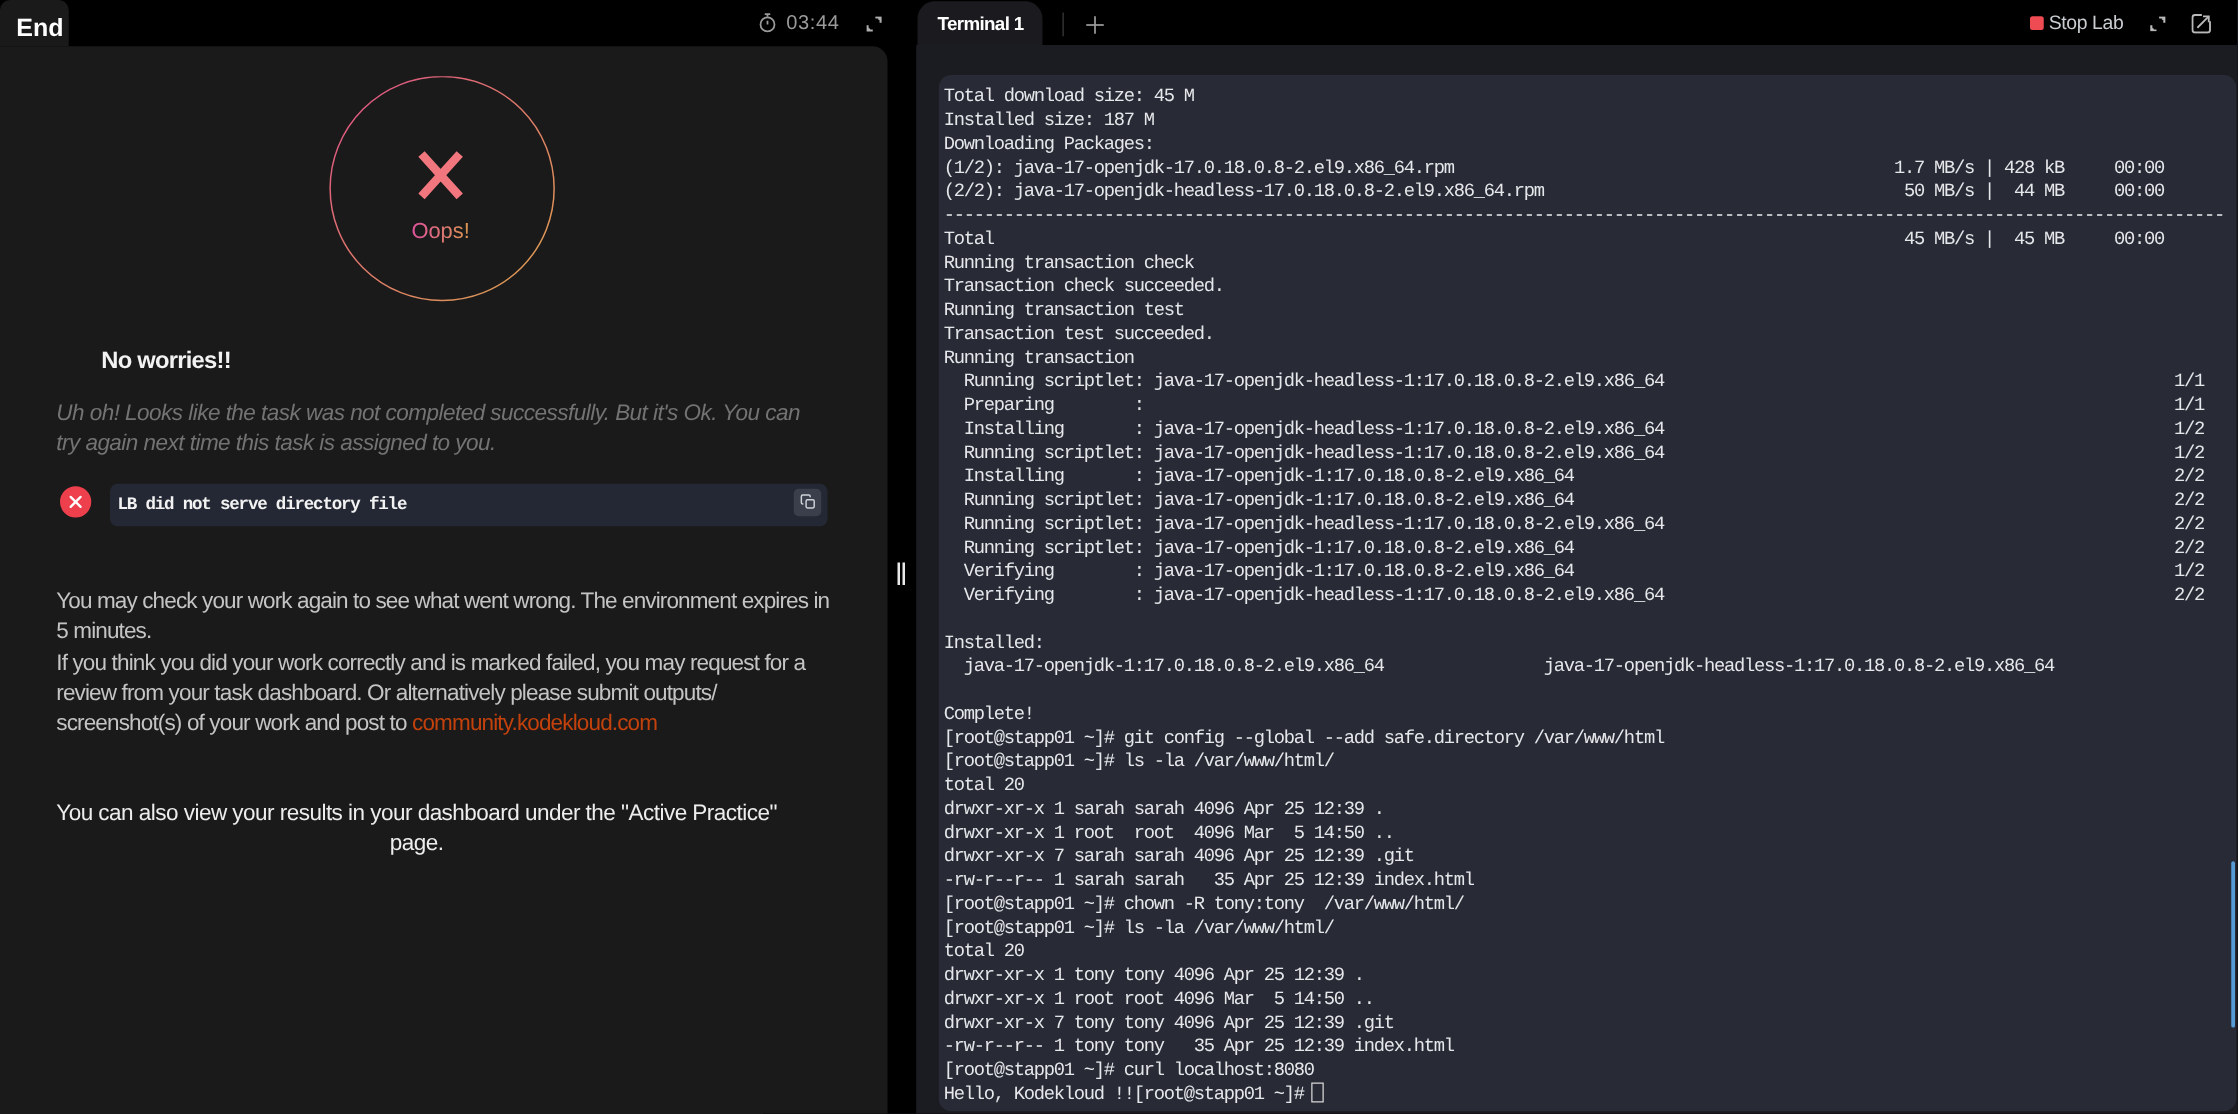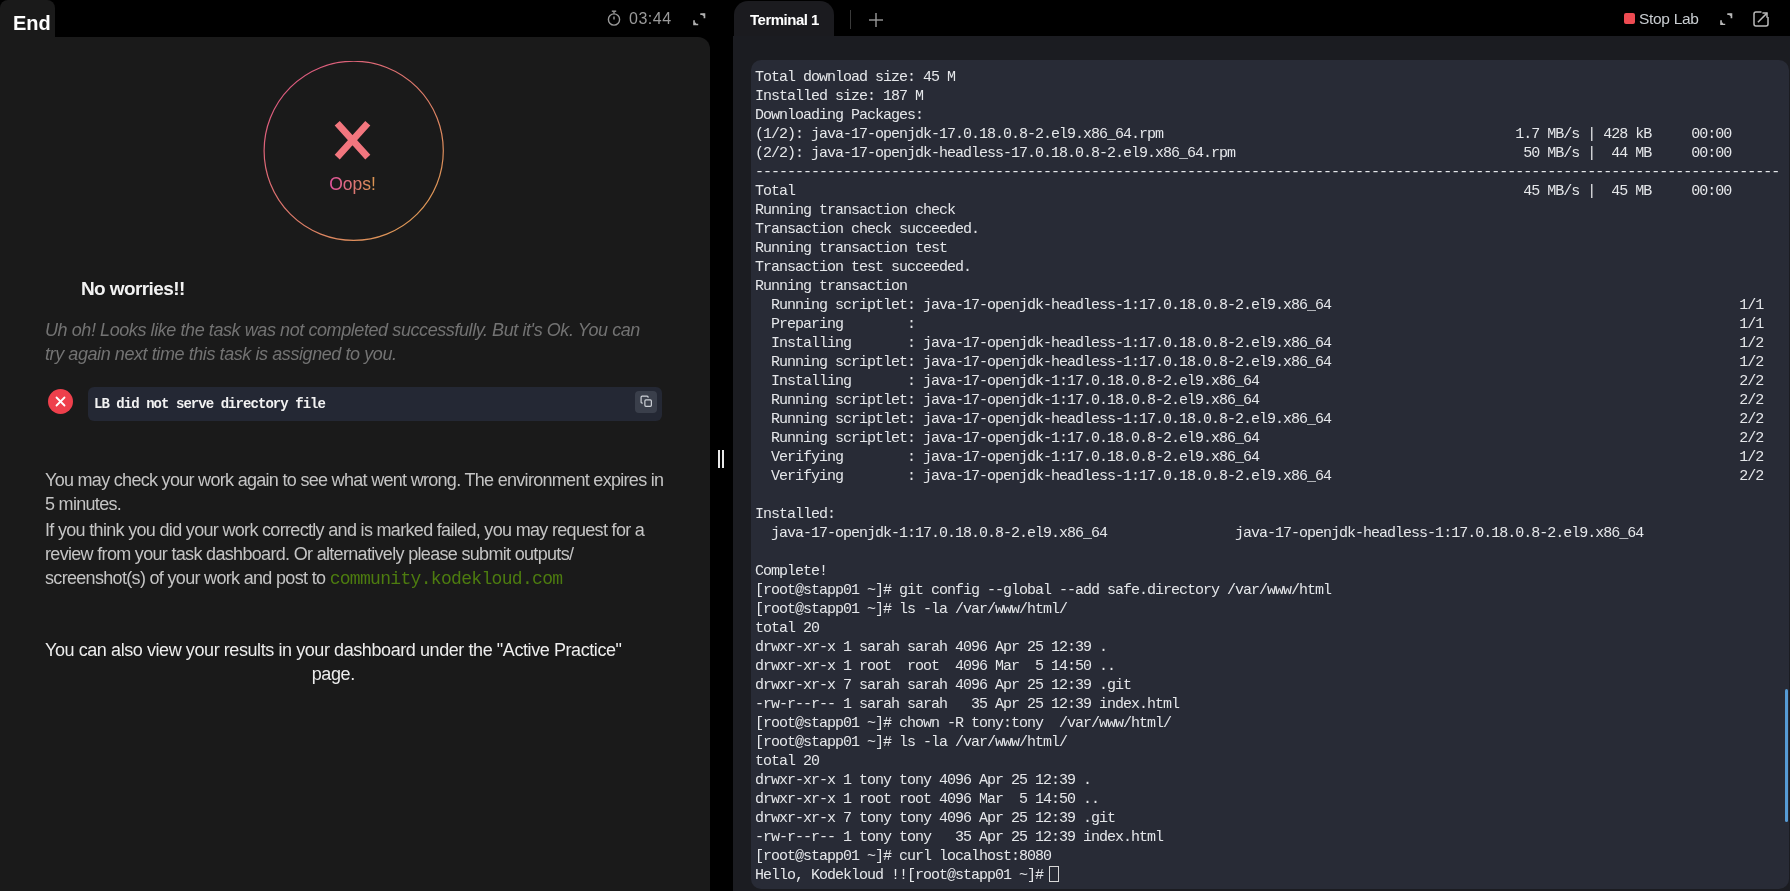--- a/index.html
+++ b/index.html
@@ -55,21 +55,21 @@
 <div class="abs" style="left:88px;top:387px;width:574px;height:34px;background:#242834;border-radius:6px;"></div>
 <div class="abs" style="left:94px;top:387px;height:34px;line-height:34px;font-family:'Liberation Mono',monospace;font-weight:bold;font-size:14px;letter-spacing:-0.95px;color:#f2f2f2;">LB did not serve directory file</div>
 <div class="abs" style="left:635px;top:391px;width:22px;height:22px;background:#3a3f4b;border-radius:4px;"></div>
 <svg class="abs" style="left:640px;top:395px;" width="13" height="13" viewBox="0 0 24 24" fill="none" stroke="#ced2d8" stroke-width="2.2">
   <rect x="9" y="9" width="12" height="12" rx="2"></rect>
   <path d="M5 15H4a2 2 0 0 1-2-2V4a2 2 0 0 1 2-2h9a2 2 0 0 1 2 2v1"></path>
 </svg>
 
 <div class="abs" style="left:45px;top:468px;font-size:18px;letter-spacing:-0.7px;line-height:24px;color:#c4c4c4;">You may check your work again to see what went wrong. The environment expires in<br>5 minutes.</div>
 
-<div class="abs" style="left:45px;top:518px;font-size:18px;letter-spacing:-0.68px;line-height:24px;color:#c4c4c4;">If you think you did your work correctly and is marked failed, you may request for a<br>review from your task dashboard. Or alternatively please submit outputs/<br>screenshot(s) of your work and post to <span style="color:#4d7c0f;font-family:Liberation Mono, monospace;">community.kodekloud.com</span></div>
+<div class="abs" style="left:45px;top:518px;font-size:18px;letter-spacing:-0.68px;line-height:24px;color:#c4c4c4;">If you think you did your work correctly and is marked failed, you may request for a<br>review from your task dashboard. Or alternatively please submit outputs/<br>screenshot(s) of your work and post to <span style="color:#c2410c;">community.kodekloud.com</span></div>
 
 <div class="abs" style="left:45px;top:638px;font-size:18px;letter-spacing:-0.42px;line-height:24px;color:#ededed;text-align:center;">You can also view your results in your dashboard under the "Active Practice"<br>page.</div>
 
 <div class="abs" style="left:718px;top:450px;width:2px;height:18px;background:#e9e9e9;"></div>
 <div class="abs" style="left:722px;top:450px;width:2px;height:18px;background:#e9e9e9;"></div>
 
 <div class="abs" style="left:733px;top:36px;width:1057px;height:855px;background:#1b1c21;"></div>
 <div class="abs" style="left:734px;top:1px;width:100px;height:35px;background:#1b1b1f;border-radius:14px 14px 0 0;">
   <div style="position:absolute;left:16px;top:10px;font-size:15px;letter-spacing:-0.5px;font-weight:bold;color:#fff;">Terminal 1</div>
 </div>

